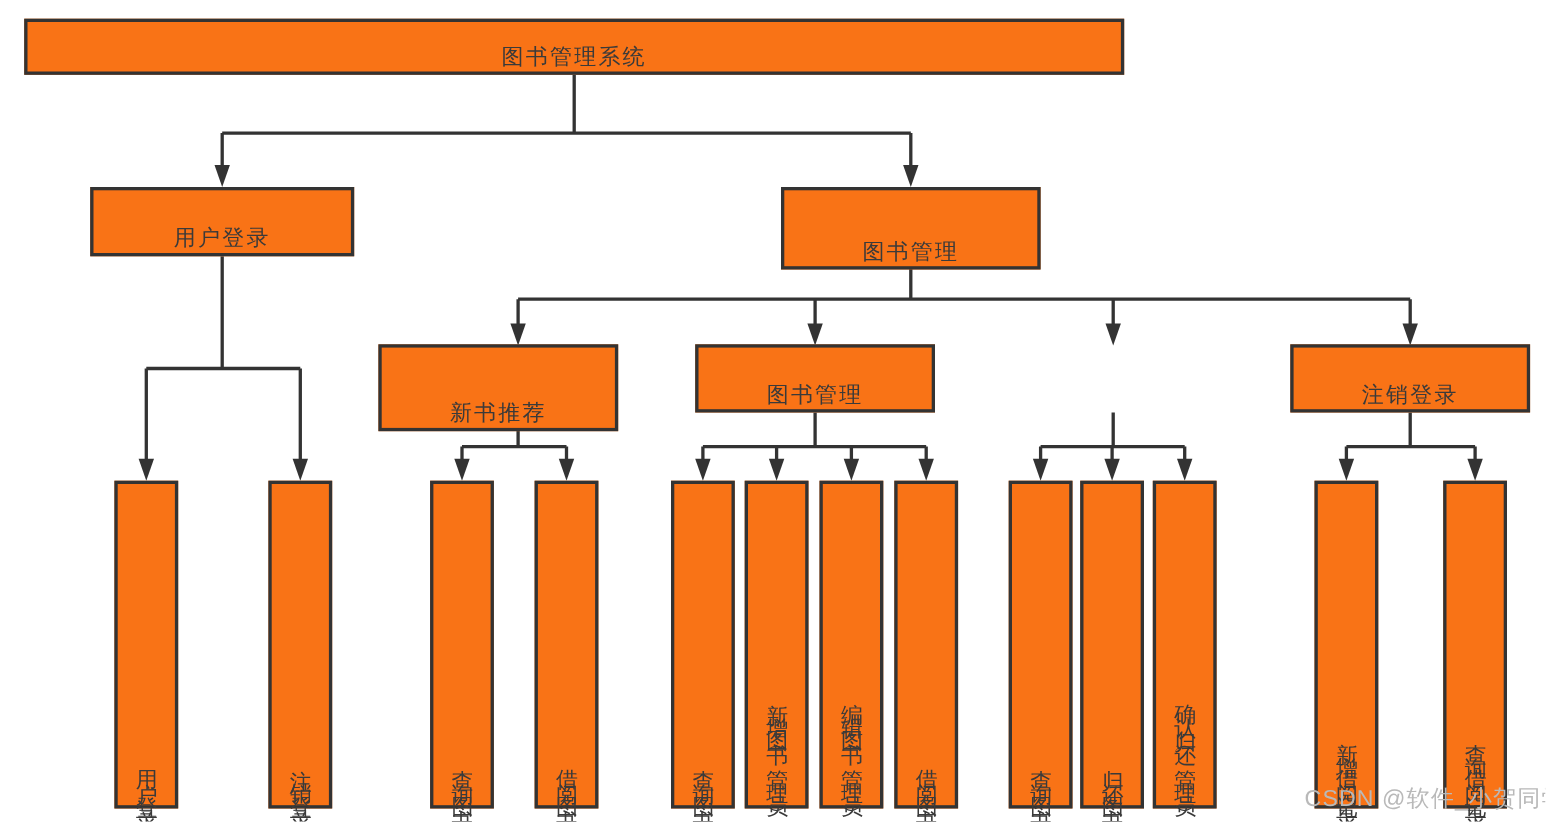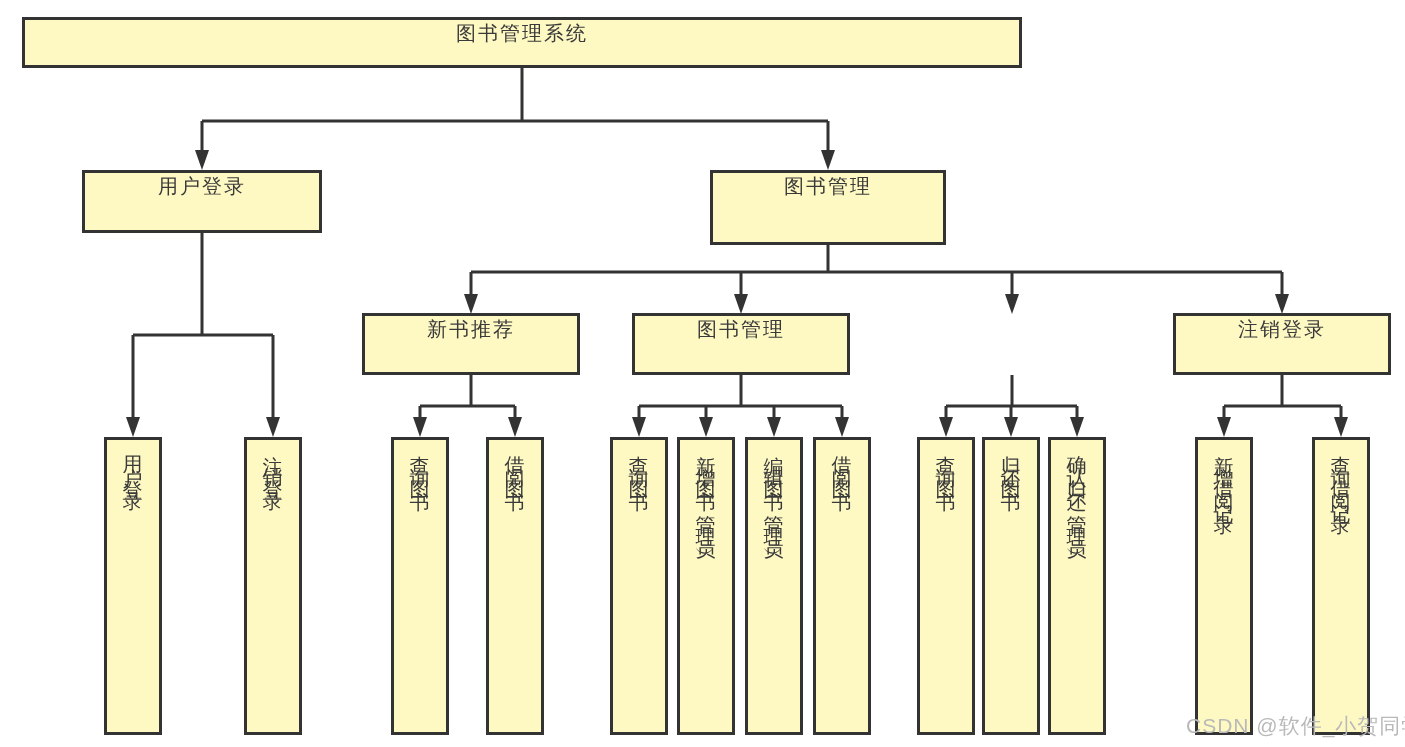--- a/index.html
+++ b/index.html
@@ -2,22 +2,22 @@
 <html><head>
 <meta charset="utf-8">
 <style>
   html,body{margin:0;padding:0;background:#ffffff;}
   .canvas{
     position:relative;width:1405px;height:747px;background:#ffffff;
     font-family:"Liberation Sans",sans-serif;color:#3a3a3a;overflow:hidden;
   }
   .connectors{position:absolute;left:0;top:0;z-index:0;}
   .node{
-    position:absolute;background:#fef9c3;border:3px solid #333333;
-    box-sizing:border-box;display:flex;align-items:flex-start;justify-content:center;
+    position:absolute;background:#f97316;border:3px solid #333333;
+    box-sizing:border-box;display:flex;align-items:flex-end;justify-content:center;
     z-index:1;
   }
   .hlabel{font-size:20px;letter-spacing:2px;white-space:nowrap;}
   .vnode{top:437px;width:58px;height:298px;}
   .vlabel{
     writing-mode:vertical-rl;text-orientation:mixed;
     font-size:20px;line-height:1;letter-spacing:12px;white-space:nowrap;
   }
   .watermark{
     position:absolute;left:1186px;top:712px;z-index:3;
@@ -67,21 +67,21 @@
     <span class="hlabel">图书管理系统</span>
   </div>
 
   <div class="node" style="left:82px;top:170px;width:240px;height:63px">
     <span class="hlabel">用户登录</span>
   </div>
   <div class="node" style="left:710px;top:170px;width:236px;height:75px">
     <span class="hlabel">图书管理</span>
   </div>
 
-  <div class="node" style="left:362px;top:313px;width:218px;height:62px">
+  <div class="node" style="left:344px;top:313px;width:218px;height:79px">
     <span class="hlabel">新书推荐</span>
   </div>
   <div class="node" style="left:632px;top:313px;width:218px;height:62px">
     <span class="hlabel">图书管理</span>
   </div>
   <div class="node" style="left:1173px;top:313px;width:218px;height:62px">
     <span class="hlabel">注销登录</span>
   </div>
 
   <div class="node vnode" style="left:104px">

